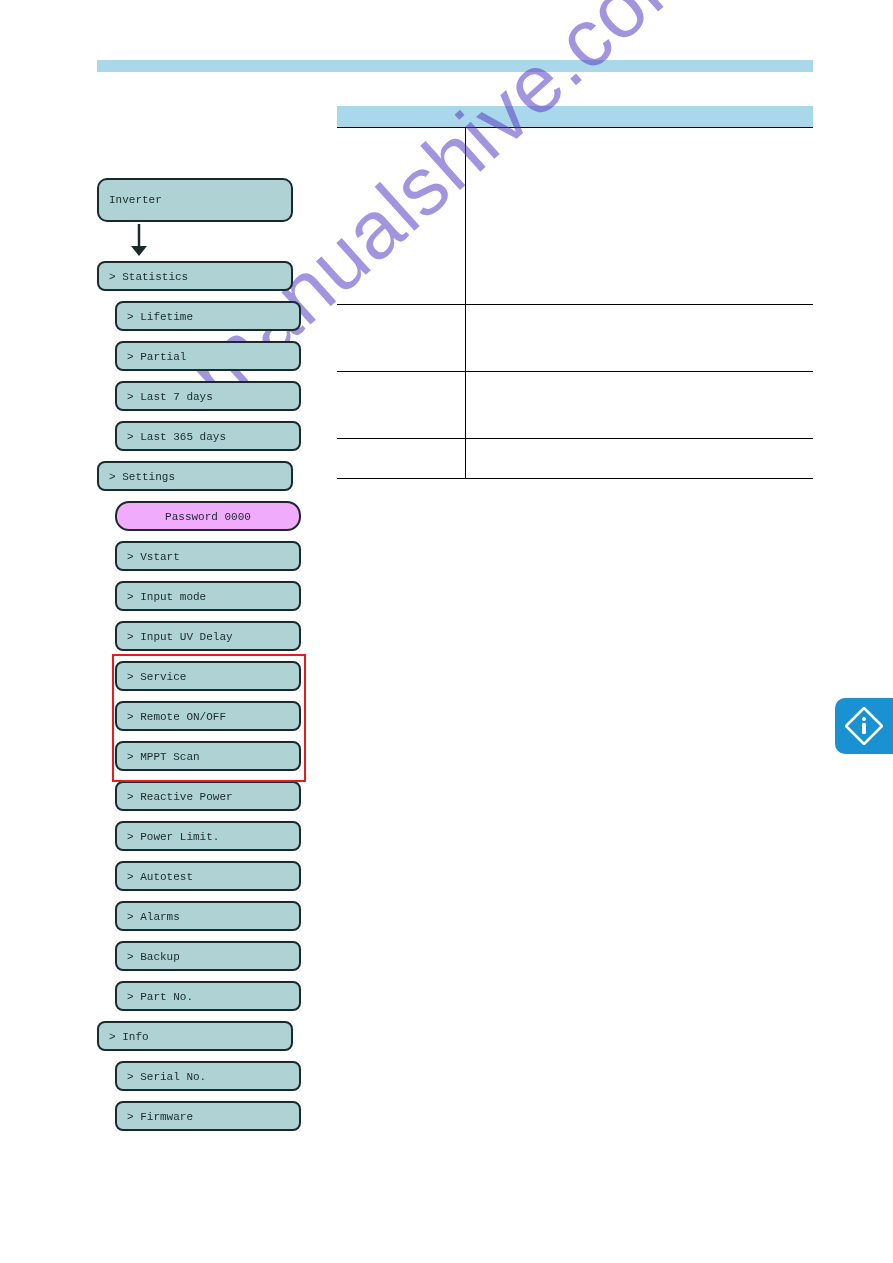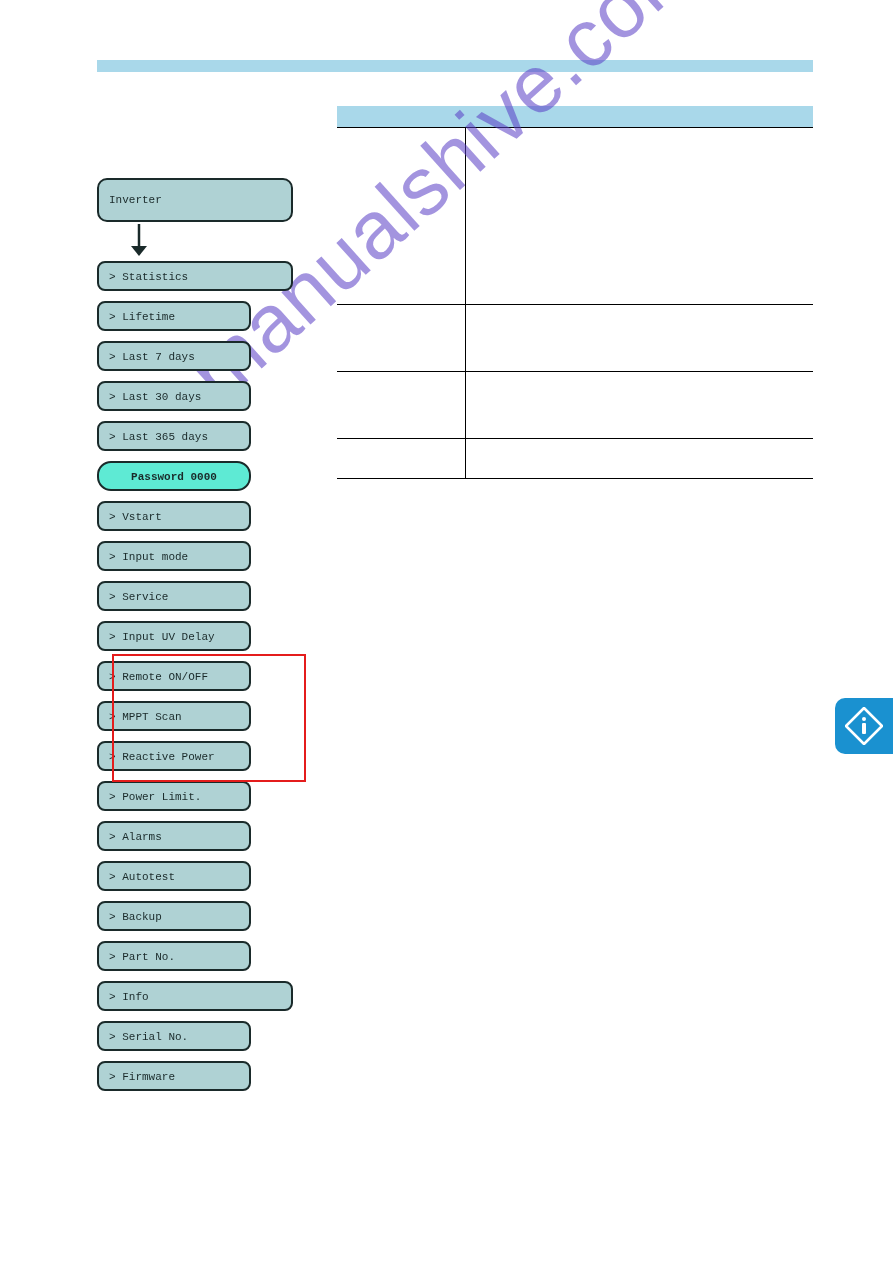--- a/index.html
+++ b/index.html
@@ -97,27 +97,26 @@
     line-height: 16px;
     white-space: nowrap;
     overflow: hidden;
   }
   .topnode {
     height: 44px;
     border-radius: 10px;
     padding: 12px 10px;
   }
   .section { margin-left: 0; margin-top: 0; }
-  .sub { width: 154px; }
+  .sub { margin-left: 18px; width: 186px; }
   .pw {
-    background: #5eead4;
+    background: #f0abfc;
     border-radius: 14px;
     text-align: center;
     padding: 6px 4px;
-    font-weight: bold;
   }
   .stack { display: flex; flex-direction: column; gap: 10px; justify-content: flex-end; }
   .redbox {
     position: absolute;
     left: 112px;
     top: 654px;
     width: 194px;
     height: 128px;
     border: 2px solid #e41c1c;
     pointer-events: none;
@@ -153,35 +152,36 @@
 <div class="menu">
   <div class="node topnode">Inverter</div>
   <svg class="arrow-svg" width="24" height="36">
     <line x1="12" y1="2" x2="12" y2="26" stroke="#1a2a2a" stroke-width="2.5"></line>
     <polygon points="4,24 20,24 12,34" fill="#1a2a2a"></polygon>
   </svg>
 
   <div class="stack">
     <div class="node section">&gt; Statistics</div>
     <div class="node sub">&gt; Lifetime</div>
+    <div class="node sub">&gt; Partial</div>
     <div class="node sub">&gt; Last 7 days</div>
-    <div class="node sub">&gt; Last 30 days</div>
     <div class="node sub">&gt; Last 365 days</div>
 
+    <div class="node section">&gt; Settings</div>
     <div class="node sub pw">Password 0000</div>
     <div class="node sub">&gt; Vstart</div>
     <div class="node sub">&gt; Input mode</div>
+    <div class="node sub">&gt; Input UV Delay</div>
     <div class="node sub">&gt; Service</div>
-    <div class="node sub">&gt; Input UV Delay</div>
     <div class="node sub">&gt; Remote ON/OFF</div>
     <div class="node sub">&gt; MPPT Scan</div>
     <div class="node sub">&gt; Reactive Power</div>
     <div class="node sub">&gt; Power Limit.</div>
+    <div class="node sub">&gt; Autotest</div>
     <div class="node sub">&gt; Alarms</div>
-    <div class="node sub">&gt; Autotest</div>
     <div class="node sub">&gt; Backup</div>
 
     <div class="node sub">&gt; Part No.</div>
     <div class="node section">&gt; Info</div>
     <div class="node sub">&gt; Serial No.</div>
     <div class="node sub">&gt; Firmware</div>
   </div>
 </div>
 
 <div class="redbox"></div>

